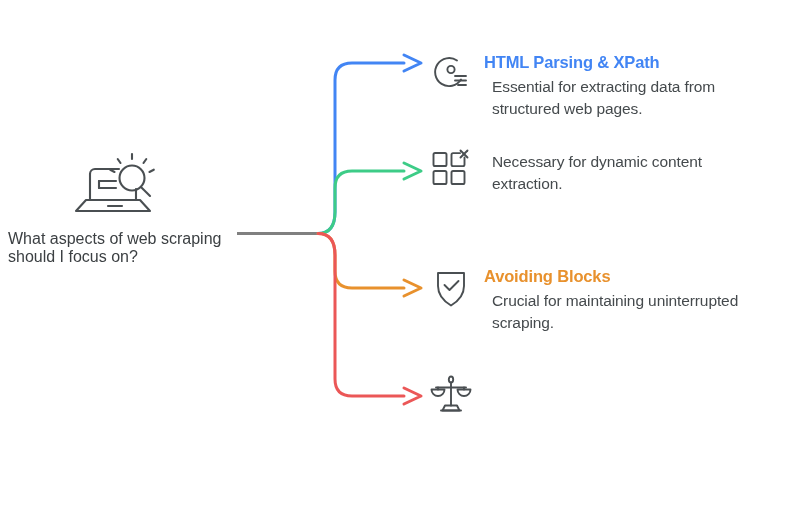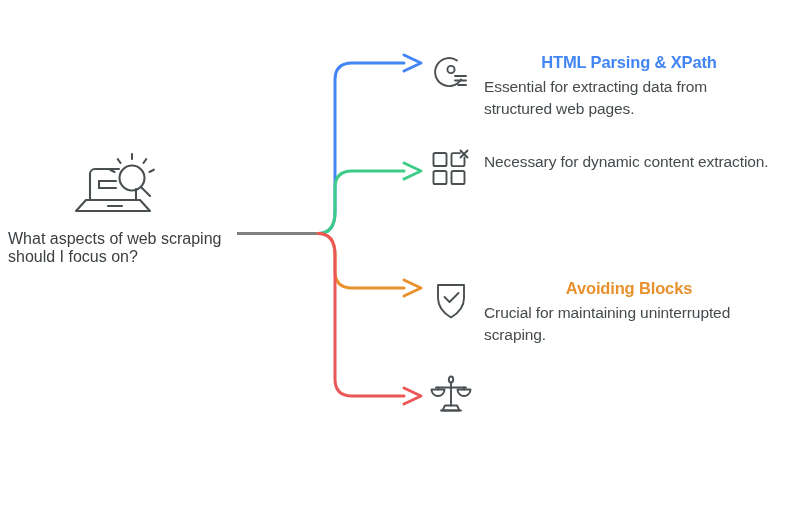--- a/index.html
+++ b/index.html
@@ -59,33 +59,32 @@
   .branch-body {
     margin-left: 54px;
     width: 290px;
   }
   .branch-title {
     font-size: 16.5px;
     font-weight: bold;
     line-height: 1.28;
     letter-spacing: -0.15px;
     margin: 0;
-    text-align: center;
   }
   .branch-desc {
     font-size: 15.5px;
     color: #454a4d;
     line-height: 1.43;
-    margin: 3px 0 0 0;
+    margin: 3px 0 0 8px;
     letter-spacing: -0.1px;
   }
 
   #branch-0 { top: 52px; }
   #branch-1 { top: 148px; }
-  #branch-2 { top: 278px; }
+  #branch-2 { top: 266px; }
   #branch-3 { top: 374px; }
 </style>
 </head>
 <body>
 
 <div id="canvas">
 
   <svg id="connectors" viewBox="0 0 792 510" width="792" height="510">
 
     <path d="M237,233.5 L318,233.5" stroke="#808080" stroke-width="3" fill="none"></path>

